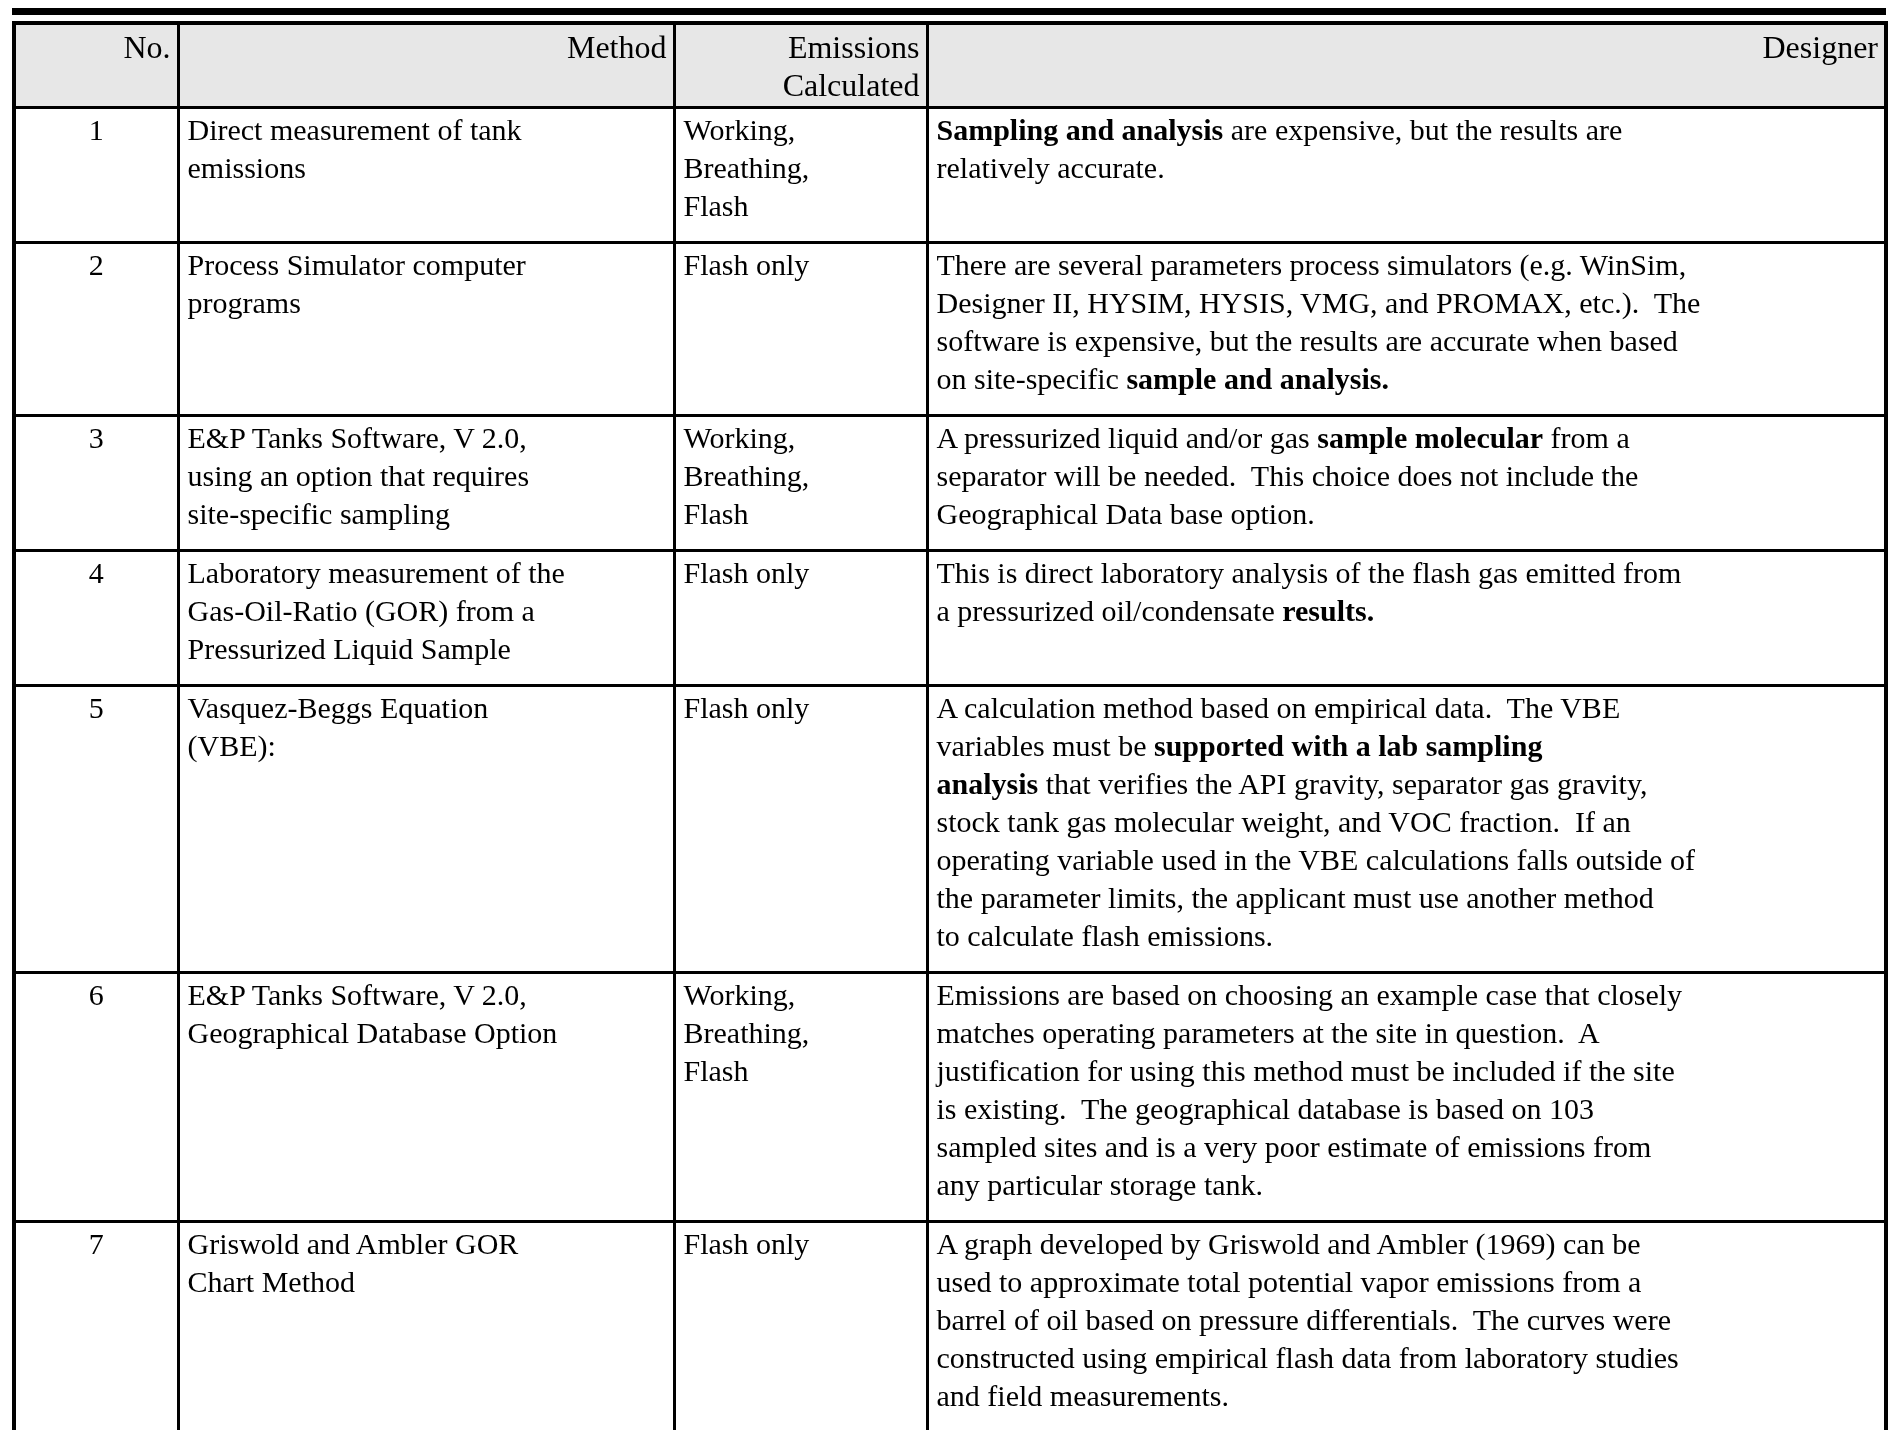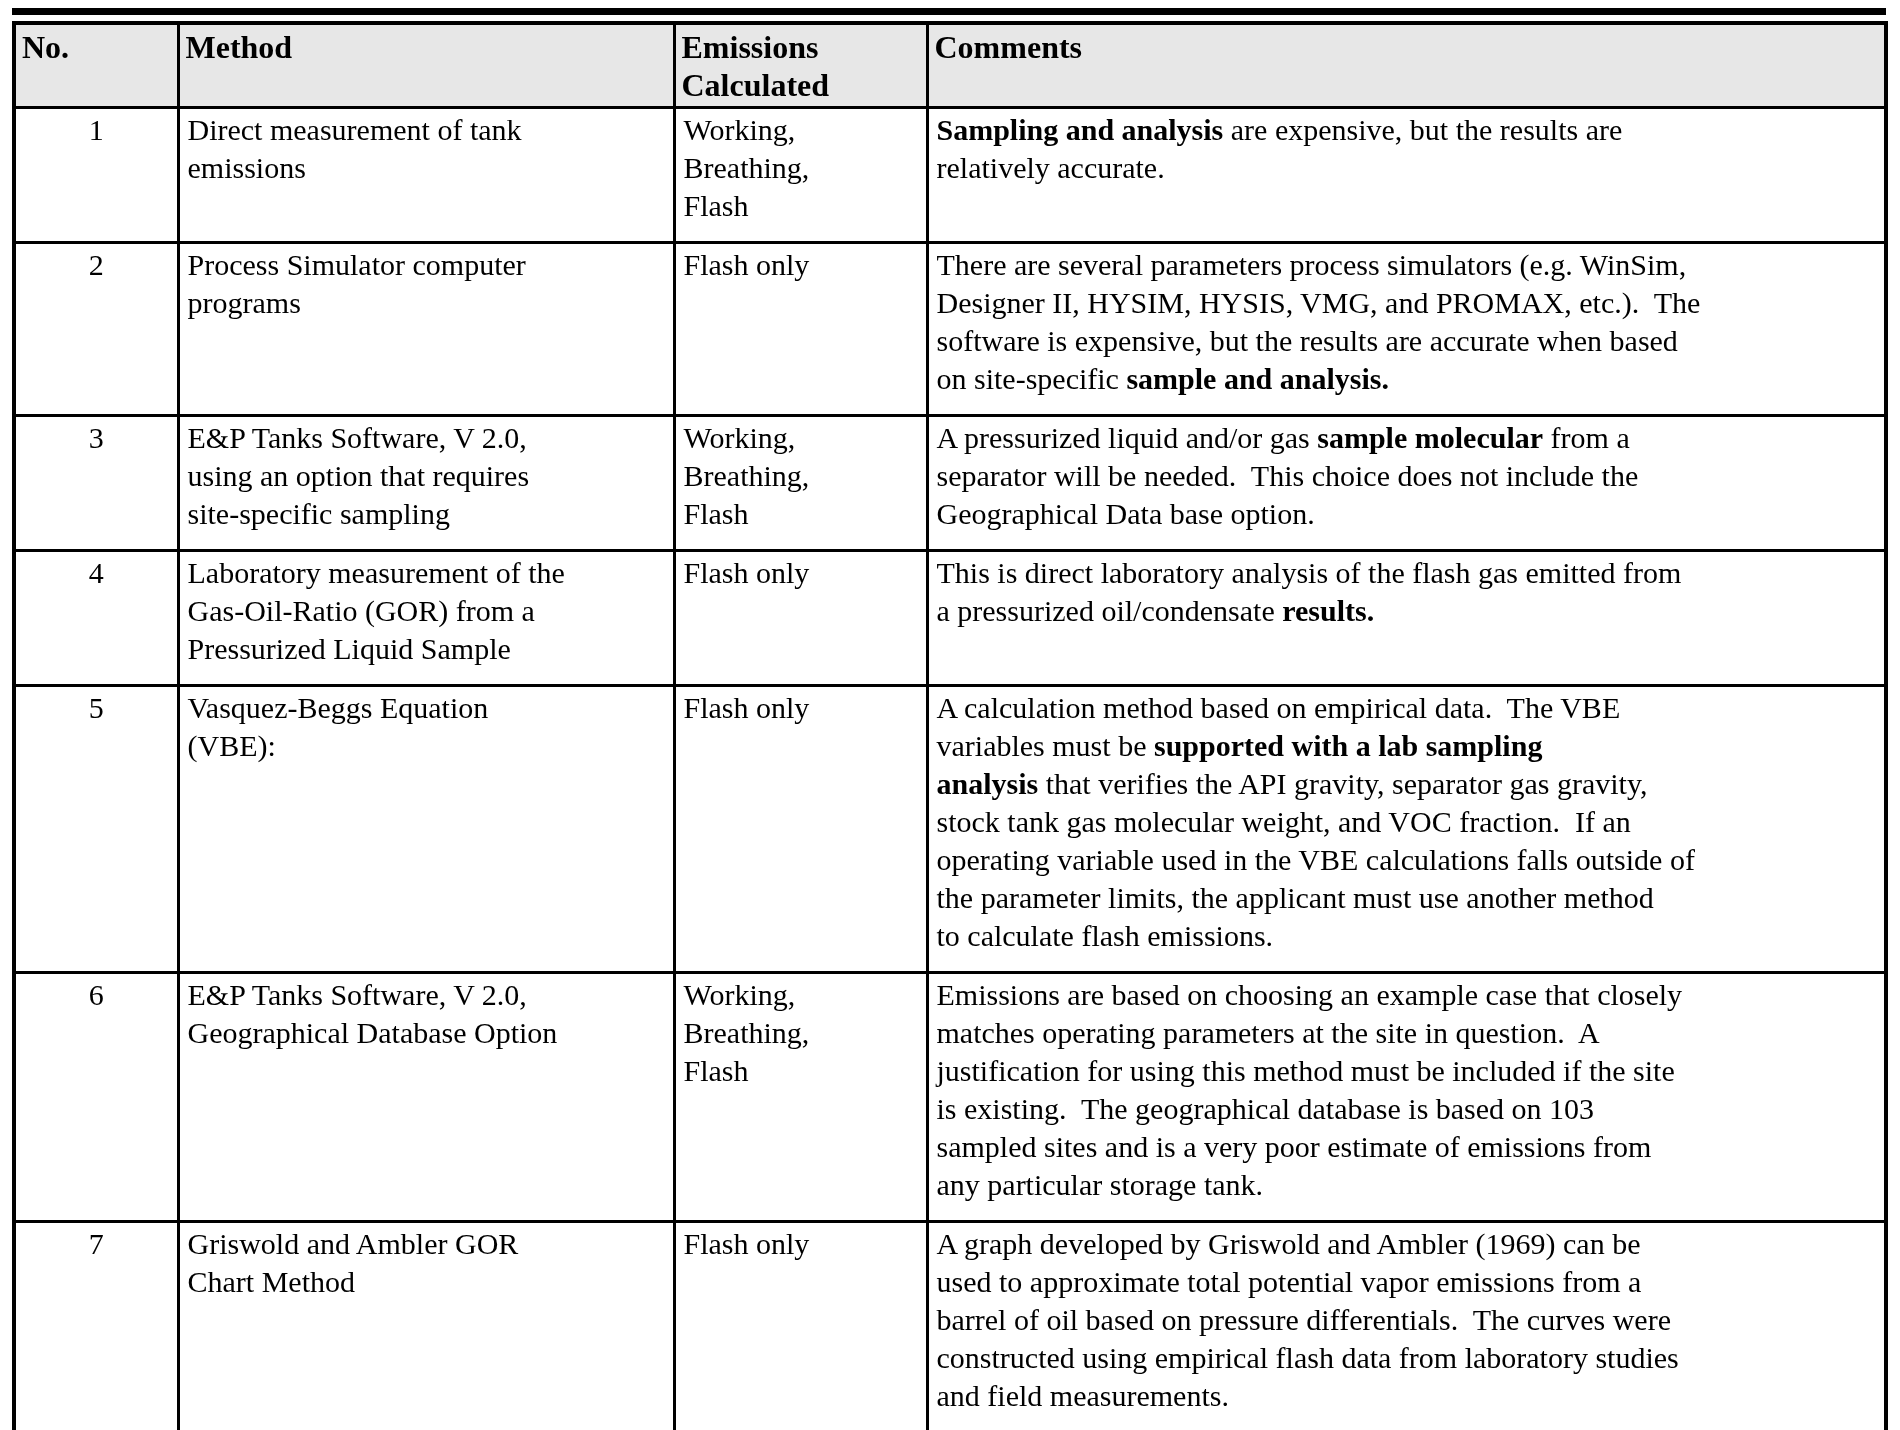--- a/index.html
+++ b/index.html
@@ -25,24 +25,24 @@
   }
   table.methods {
     border-collapse: collapse;
     table-layout: fixed;
     width: 1874px;
     border: 4px solid #000000;
   }
   table.methods th {
     background: #e7e7e7;
     border: 3px solid #000000;
-    font-weight: bold;
+    font-weight: normal;
     font-size: 32px;
     line-height: 38px;
-    text-align: left;
+    text-align: right;
     vertical-align: top;
     padding: 3px 6px 2px;
   }
   table.methods td {
     border: 3px solid #000000;
     vertical-align: top;
     font-size: 30px;
     line-height: 38px;
     padding: 2px 8px 16px 8px;
     white-space: pre-wrap;
@@ -66,21 +66,21 @@
       <col style="width:164px">
       <col style="width:496px">
       <col style="width:253px">
       <col style="width:959px">
     </colgroup>
     <thead>
       <tr>
         <th>No.</th>
         <th>Method</th>
         <th>Emissions Calculated</th>
-        <th>Comments</th>
+        <th>Designer</th>
       </tr>
     </thead>
     <tbody>
         <tr>
           <td class="col-no">1</td>
           <td class="col-method">Direct measurement of tank
 emissions</td>
           <td class="col-emissions">Working,
 Breathing,
 Flash</td>

